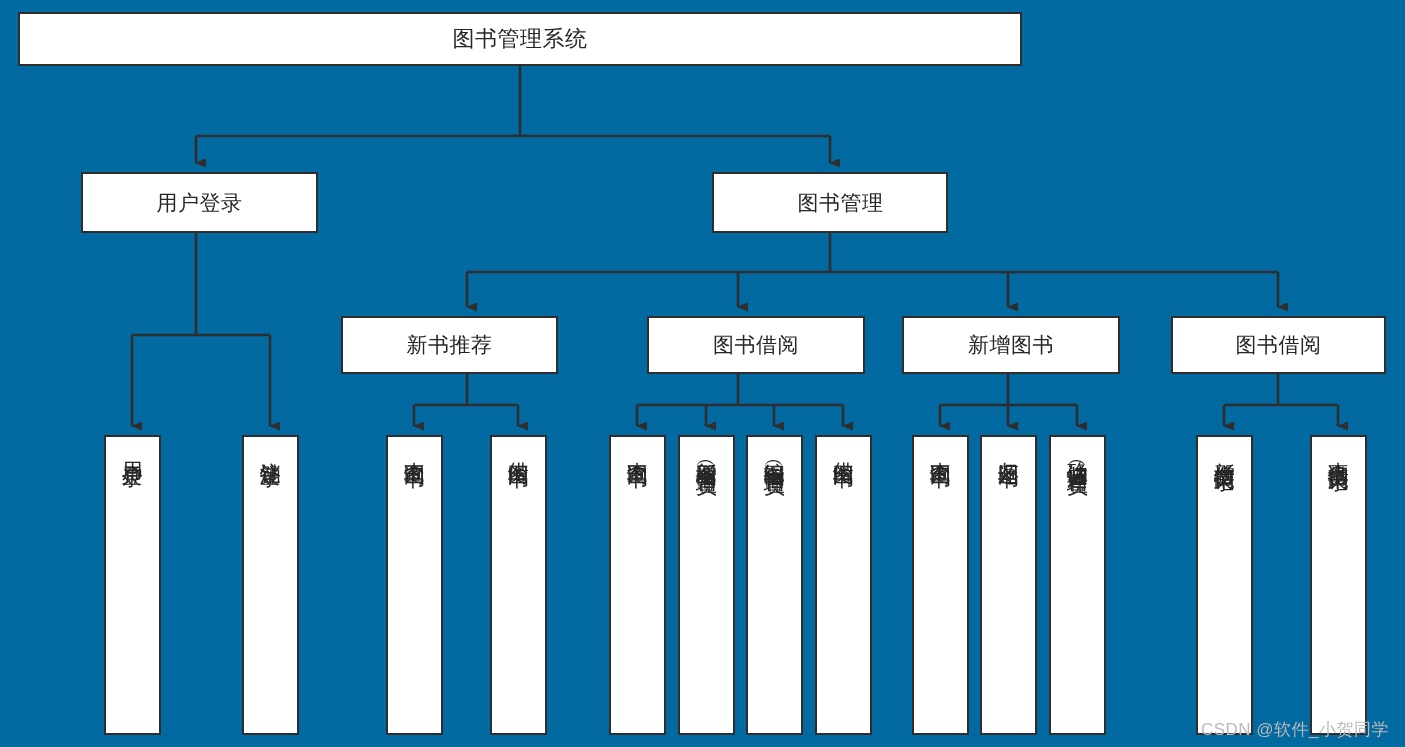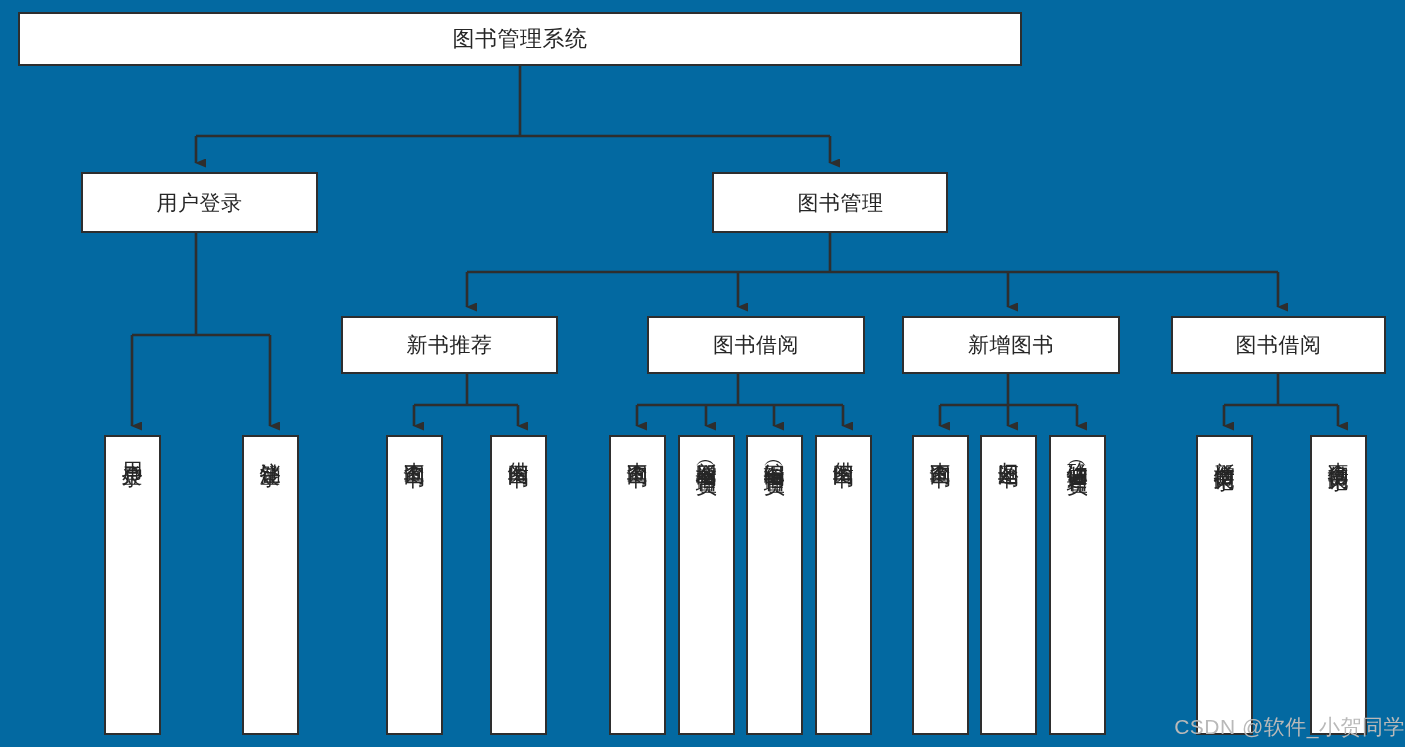--- a/index.html
+++ b/index.html
@@ -59,23 +59,23 @@
     line-height: 1.32;
     letter-spacing: 2px;
     white-space: nowrap;
     text-align: left;
   }
   .node.root .node-label {
     font-size: 22px;
   }
   #watermark {
     position: absolute;
-    right: 0;
+    right: 16px;
     bottom: 6px;
-    font-size: 21px;
+    font-size: 17px;
     color: #b9b9b9;
     white-space: nowrap;
     letter-spacing: 0.5px;
     user-select: none;
     margin-top: 19px;
   }
 </style>
 </head>
 <body>
 

